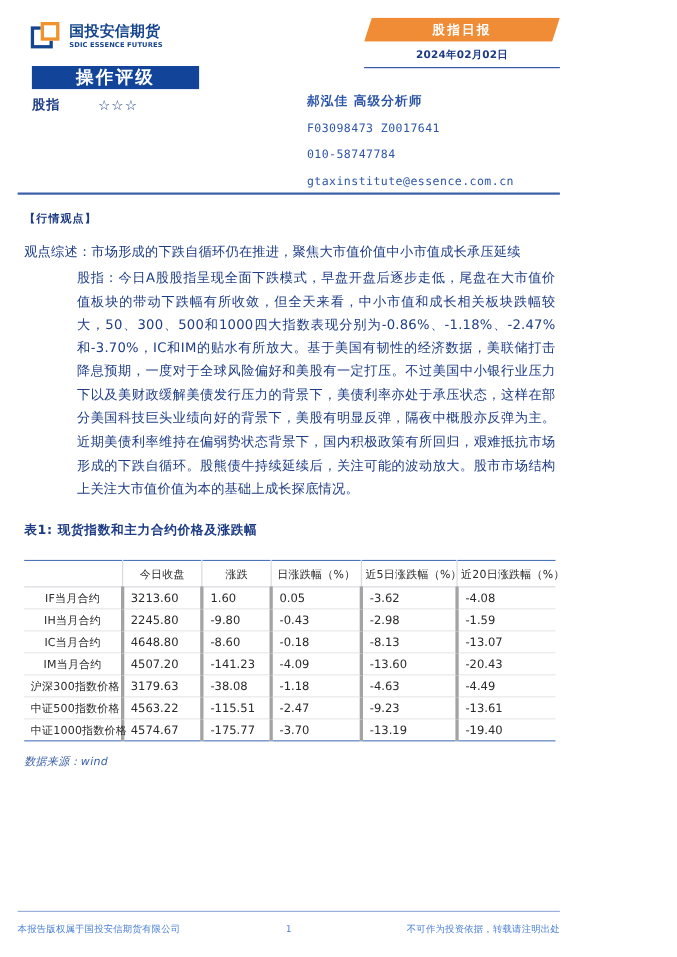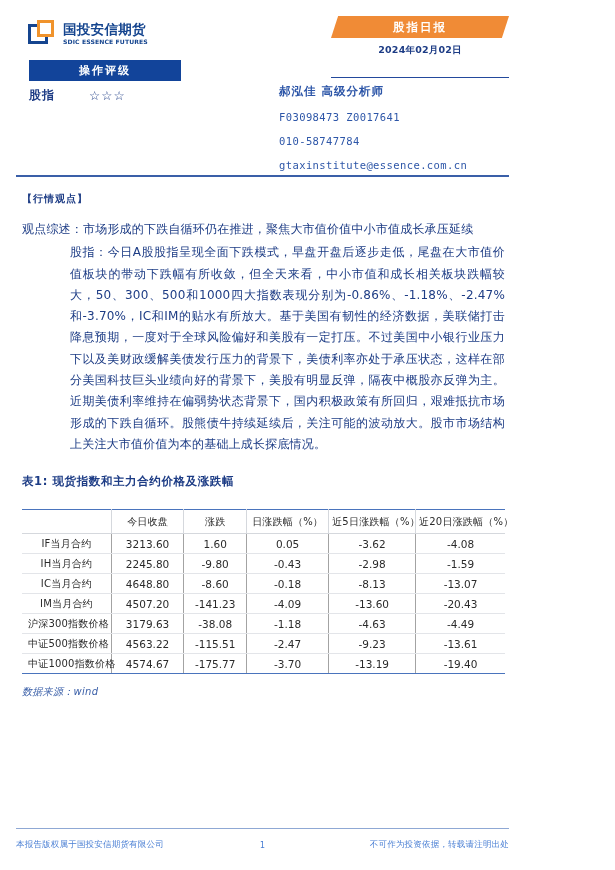--- a/index.html
+++ b/index.html
@@ -90,21 +90,21 @@
   }
 
   .rating-bar {
     position: absolute;
     left: 29px;
     top: 60px;
     width: 152px;
     height: 21px;
     background: #12449a;
     color: #ffffff;
-    font-size: 11px;
+    font-size: 16px;
     font-weight: bold;
     letter-spacing: 2px;
     display: flex;
     align-items: center;
     justify-content: center;
     white-space: nowrap;
   }
 
   .rating-row {
     position: absolute;
@@ -157,21 +157,21 @@
   .report-date {
     position: absolute;
     right: 16px;
     top: 44px;
     width: 178px;
     text-align: center;
     font-size: 9.5px;
     font-weight: bold;
     color: #1d3c85;
     letter-spacing: 0.2px;
-    padding-bottom: 20px;
+    padding-bottom: 4px;
     border-bottom: 1.2px solid #23499c;
     box-sizing: border-box;
     white-space: nowrap;
   }
 
   .contact {
     position: absolute;
     right: 16px;
     top: 84px;
     width: 230px;
@@ -265,22 +265,22 @@
   }
   table.data thead tr {
     border-top: 1.6px solid #4a74bd;
   }
   table.data thead th:first-child {
     border-left: none;
   }
   table.data tbody td {
     height: 19px;
     padding: 0 6px;
-    text-align: center;
-    border-left: 1px solid #a3a3a3;
+    text-align: left;
+    border-left: 3px solid #a3a3a3;
     border-bottom: 1px solid #e3e5e9;
     font-family: "DejaVu Sans", "Liberation Sans", sans-serif;
     white-space: nowrap;
   }
   table.data tbody td:first-child {
     border-left: none;
     text-align: center;
     font-size: 10px;
     letter-spacing: 0.2px;
   }

